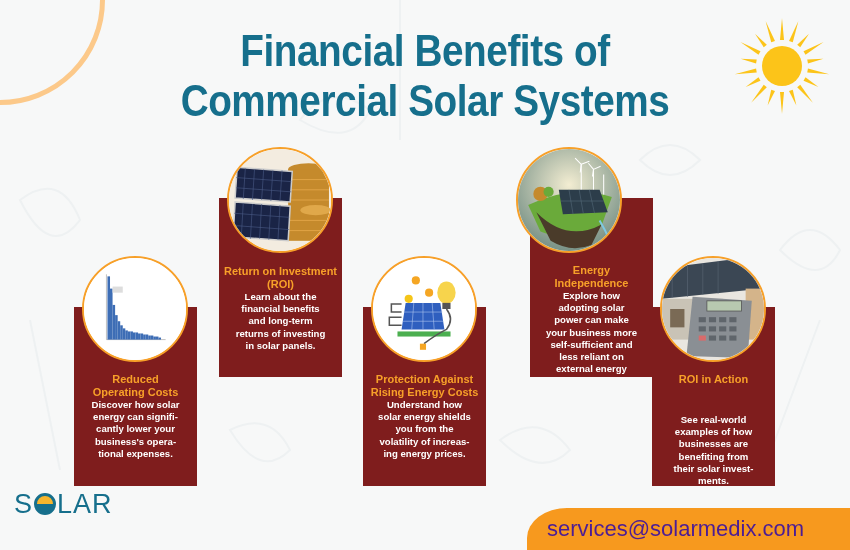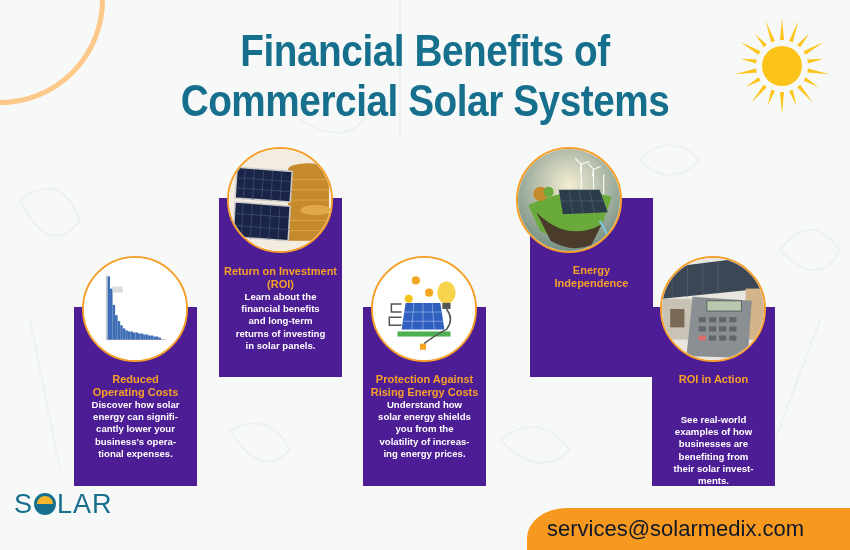--- a/index.html
+++ b/index.html
@@ -26,21 +26,21 @@
     font-size: 45px;
     line-height: 50px;
     letter-spacing: -0.5px;
     transform: scaleX(0.86);
   }
   .sun { position: absolute; left: 732px; top: 14px; width: 100px; height: 100px; }
 
   .card {
     position: absolute;
     width: 123px;
-    background: #4c1d95;
+    background: #7f1d1d;
     color: #ffffff;
     text-align: center;
   }
   .card .heading {
     color: #f7a029;
     font-weight: bold;
     font-size: 11px;
     line-height: 13px;
     padding: 0 4px;
   }
@@ -70,21 +70,21 @@
     display: inline-block; width: 22px; height: 22px; border-radius: 50%;
     vertical-align: -2px; margin: 0 1px;
     background: linear-gradient(#f7b52c 0 50%, #166f8c 50% 100%);
     border: 3px solid #166f8c;
   }
   .email-bar {
     position: absolute; left: 527px; top: 508px;
     width: 323px; height: 42px;
     background: #f7991e;
     border-top-left-radius: 40px 30px;
-    color: #0f172a;
+    color: #4c1d95;
     font-size: 22px; line-height: 42px;
     padding-left: 20px;
   }
 </style>
 </head>
 <body>
 
 <svg class="bg-pattern" viewBox="0 0 850 550" width="850" height="550">
   <g fill="none" stroke="#eef1f2" stroke-width="2">
     <path d="M20 200 q40 -30 60 20 q-30 40 -60 -20z"></path>
@@ -262,20 +262,29 @@
     <path d="M72 50 q8 10 0 20 q-10 5 -22 14" fill="none" stroke="#555" stroke-width="1.5"></path>
     <rect x="46" y="84" width="6" height="6" fill="#f5a623"></rect>
   </svg>
 </div>
 
 <div class="card" style="left:508px; top:198px; height:179px; padding-top:66px;margin-left:22px;">
   <div class="heading">
     <div>Energy</div>
     <div>Independence</div>
   </div>
+  <div class="desc">
+    <div>Explore how</div>
+    <div>adopting solar</div>
+    <div>power can make</div>
+    <div>your business more</div>
+    <div>self-sufficient and</div>
+    <div>less reliant on</div>
+    <div>external energy</div>
+  </div>
 </div>
 <div class="circle" style="left:516px; top:147px;">
   <svg viewBox="0 0 100 100">
     <defs>
       <radialGradient id="sky4" cx="50%" cy="35%" r="70%">
         <stop offset="0" stop-color="#f3edd2"></stop>
           <stop offset="1" stop-color="#6e8a80"></stop>
       </radialGradient>
     </defs>
     <rect width="100" height="100" fill="url(#sky4)"></rect>

